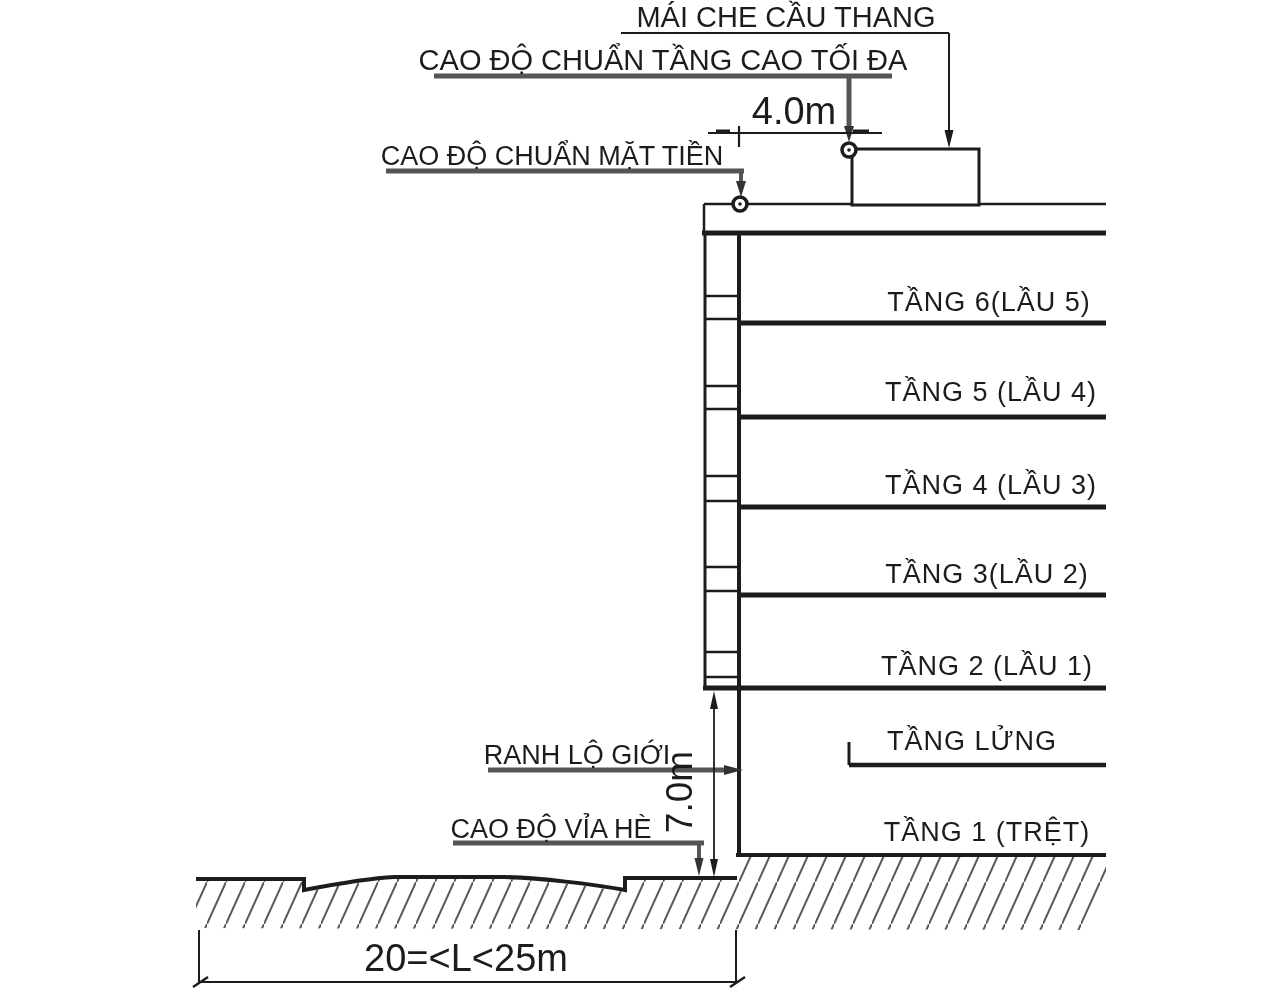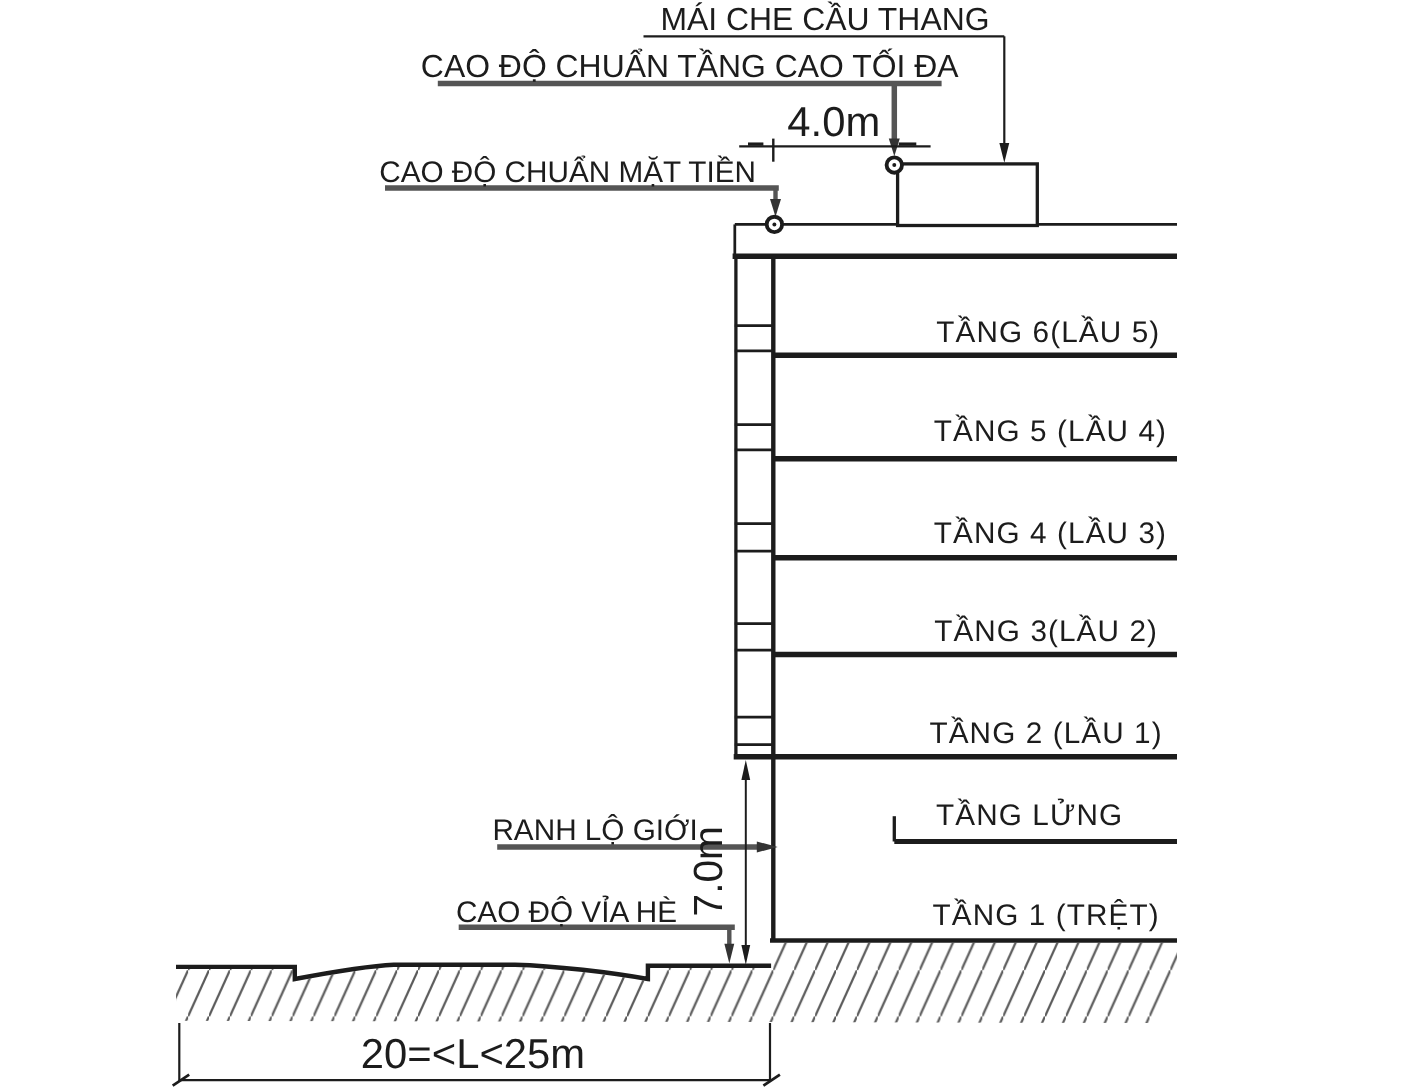--- a/index.html
+++ b/index.html
@@ -2,20 +2,21 @@
 <html><head>
 <meta charset="utf-8">
 <style>
   html,body{margin:0;padding:0;background:#ffffff;}
   .stage{
     position:relative;
     width:1070px;height:992px;
     background:#ffffff;
     font-family:"Liberation Sans","DejaVu Sans",sans-serif;
     overflow:hidden;
+    margin-left:36px;
   }
   svg text{
     font-family:"Liberation Sans","DejaVu Sans",sans-serif;
     fill:#1c1c1c;
   }
   .t-ann  { font-size:29px; letter-spacing:0px; }
   .t-ann2 { font-size:27px; }
   .t-dim  { font-size:38px; }
   .t-dimv { font-size:37px; }
   .t-floor{ font-size:27px; letter-spacing:1px; }

